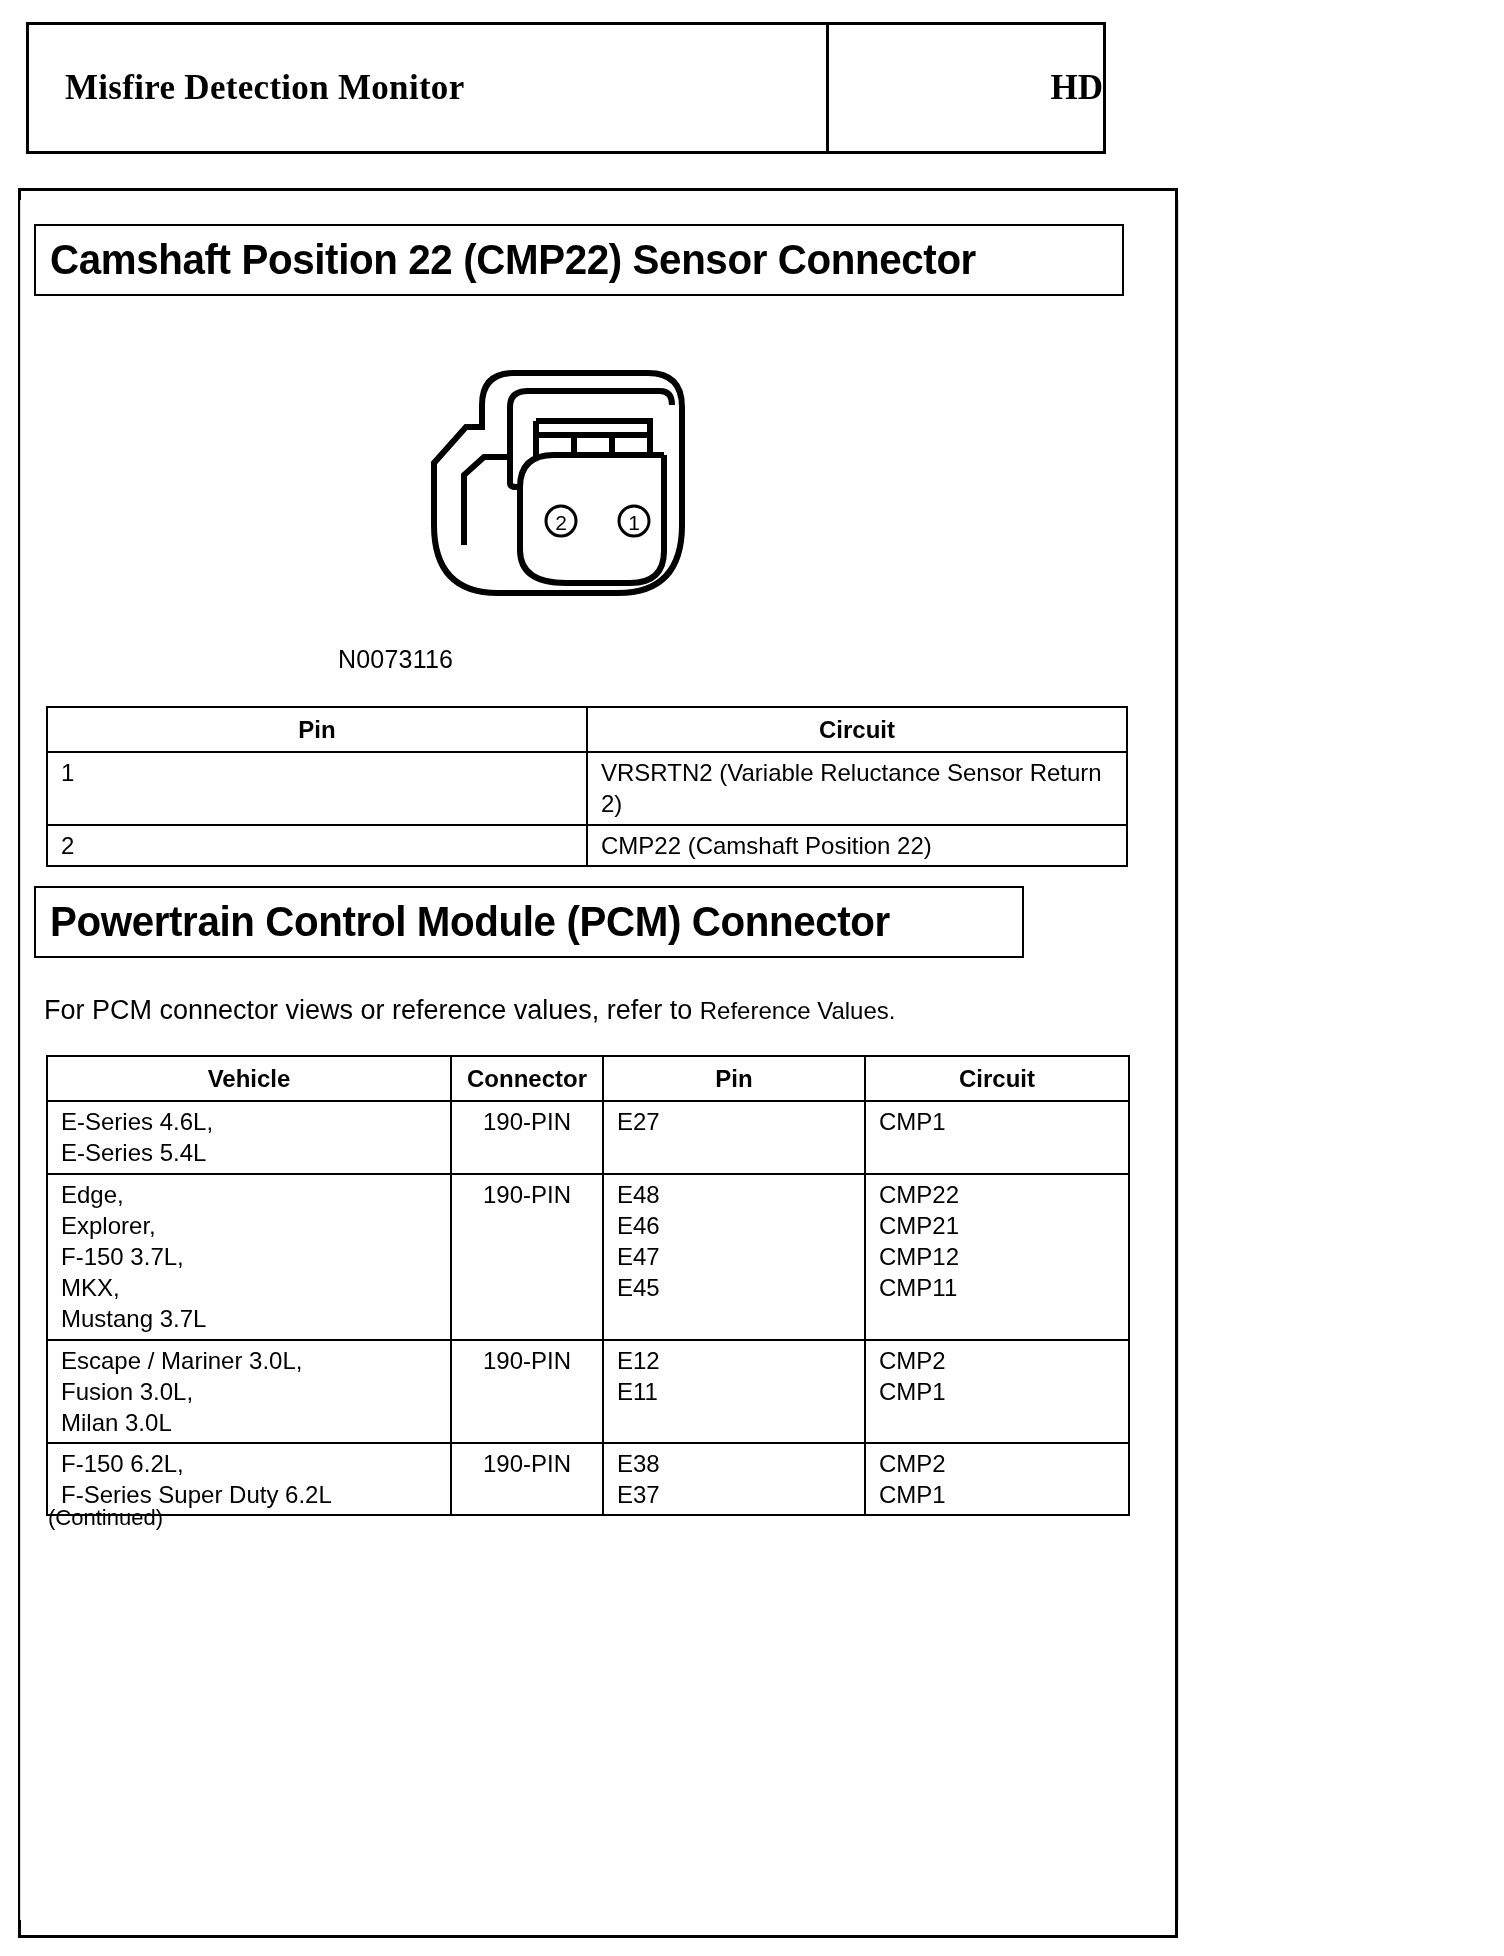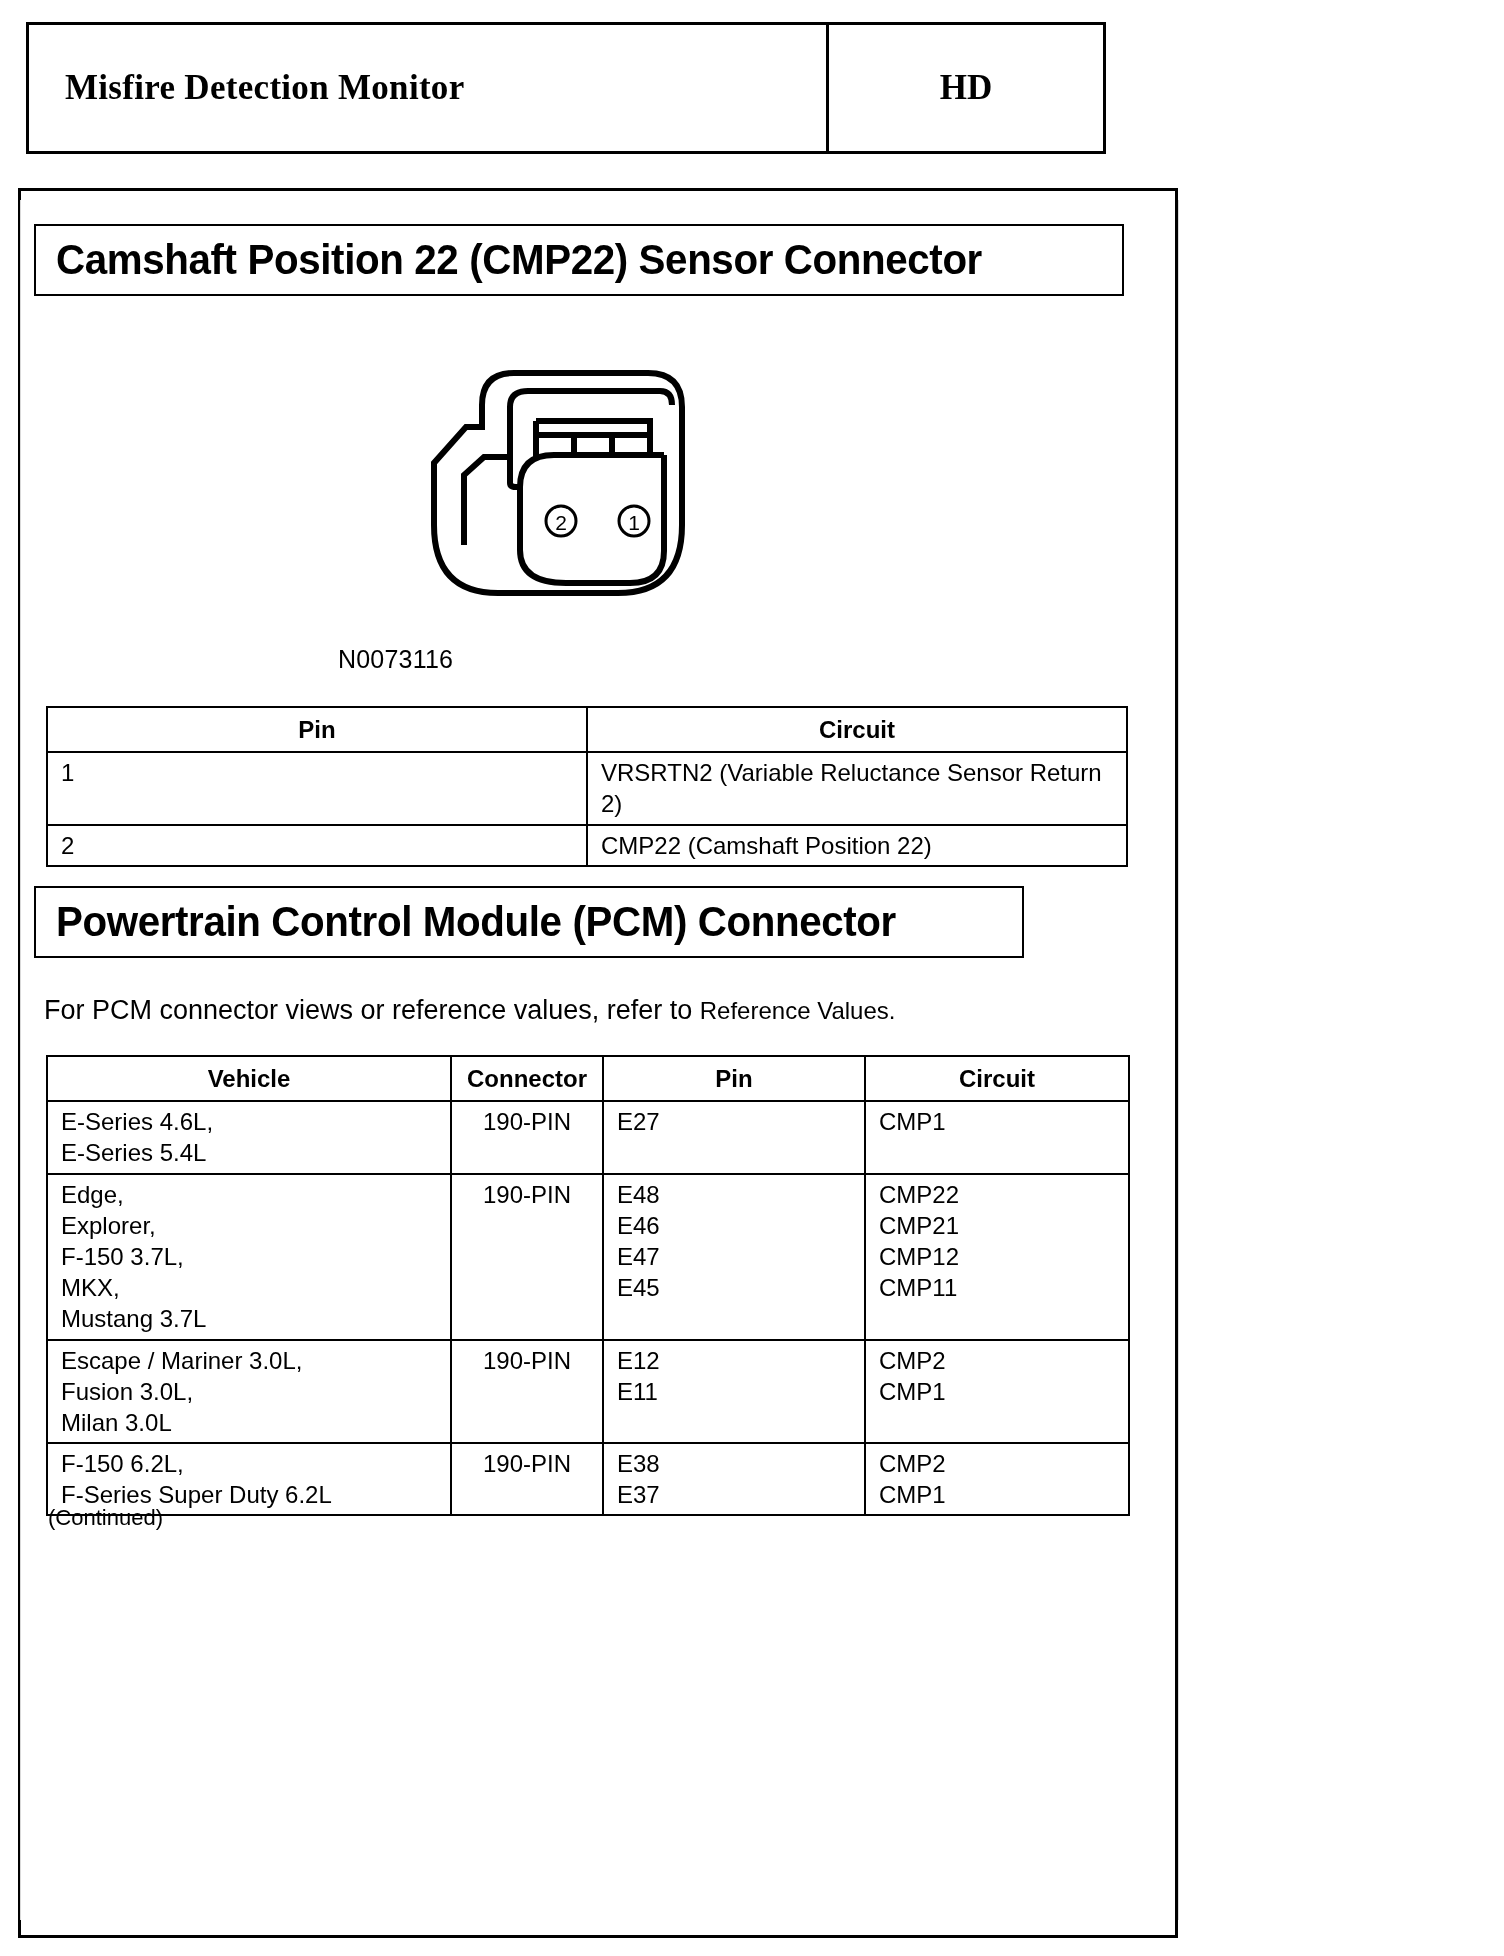--- a/index.html
+++ b/index.html
@@ -38,21 +38,21 @@
   .page-header-title-cell .txt {
     font-family: "Liberation Serif", serif;
     font-weight: bold;
     font-size: 35px;
     letter-spacing: .3px;
   }
   .page-header-code-cell {
     flex: 1 1 auto;
     display: flex;
     align-items: center;
-    justify-content: center;
+    justify-content: flex-end;
   }
   .page-header-code-cell .txt {
     font-family: "Liberation Serif", serif;
     font-weight: bold;
     font-size: 35px;
   }
 
   
   .main-frame {
     position: absolute;
@@ -64,21 +64,21 @@
     box-sizing: border-box;
   }
 
   
   .section-title-box {
     position: absolute;
     border: 2px solid #000;
     box-sizing: border-box;
     display: flex;
     align-items: center;
-    padding-left: 20px;
+    padding-left: 14px;
   }
   .section-title-box .txt {
     font-family: "Liberation Sans Narrow", "Liberation Sans", sans-serif;
     font-weight: bold;
     font-size: 42px;
     letter-spacing: -0.4px;
     white-space: nowrap;
     transform: scaleX(0.96);
     transform-origin: left center;
   }

